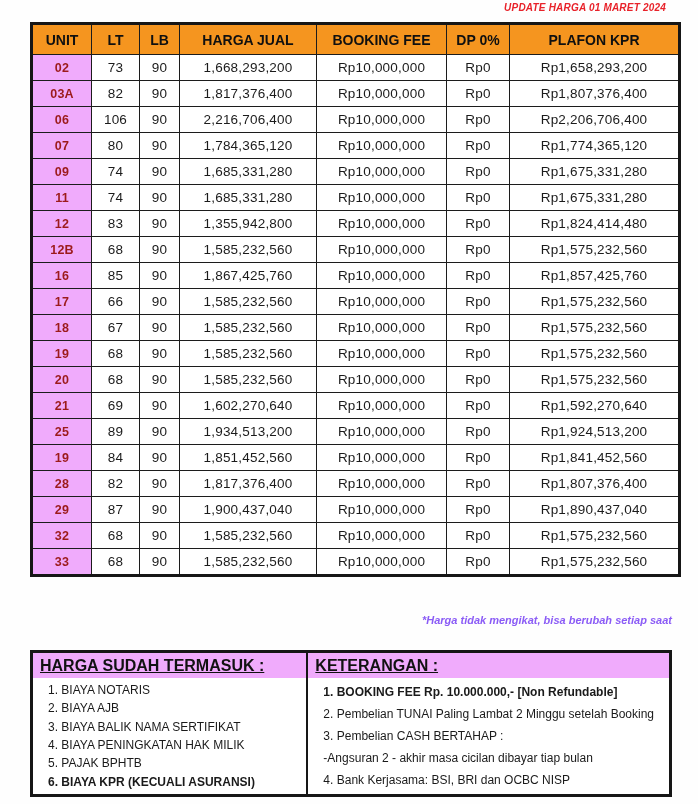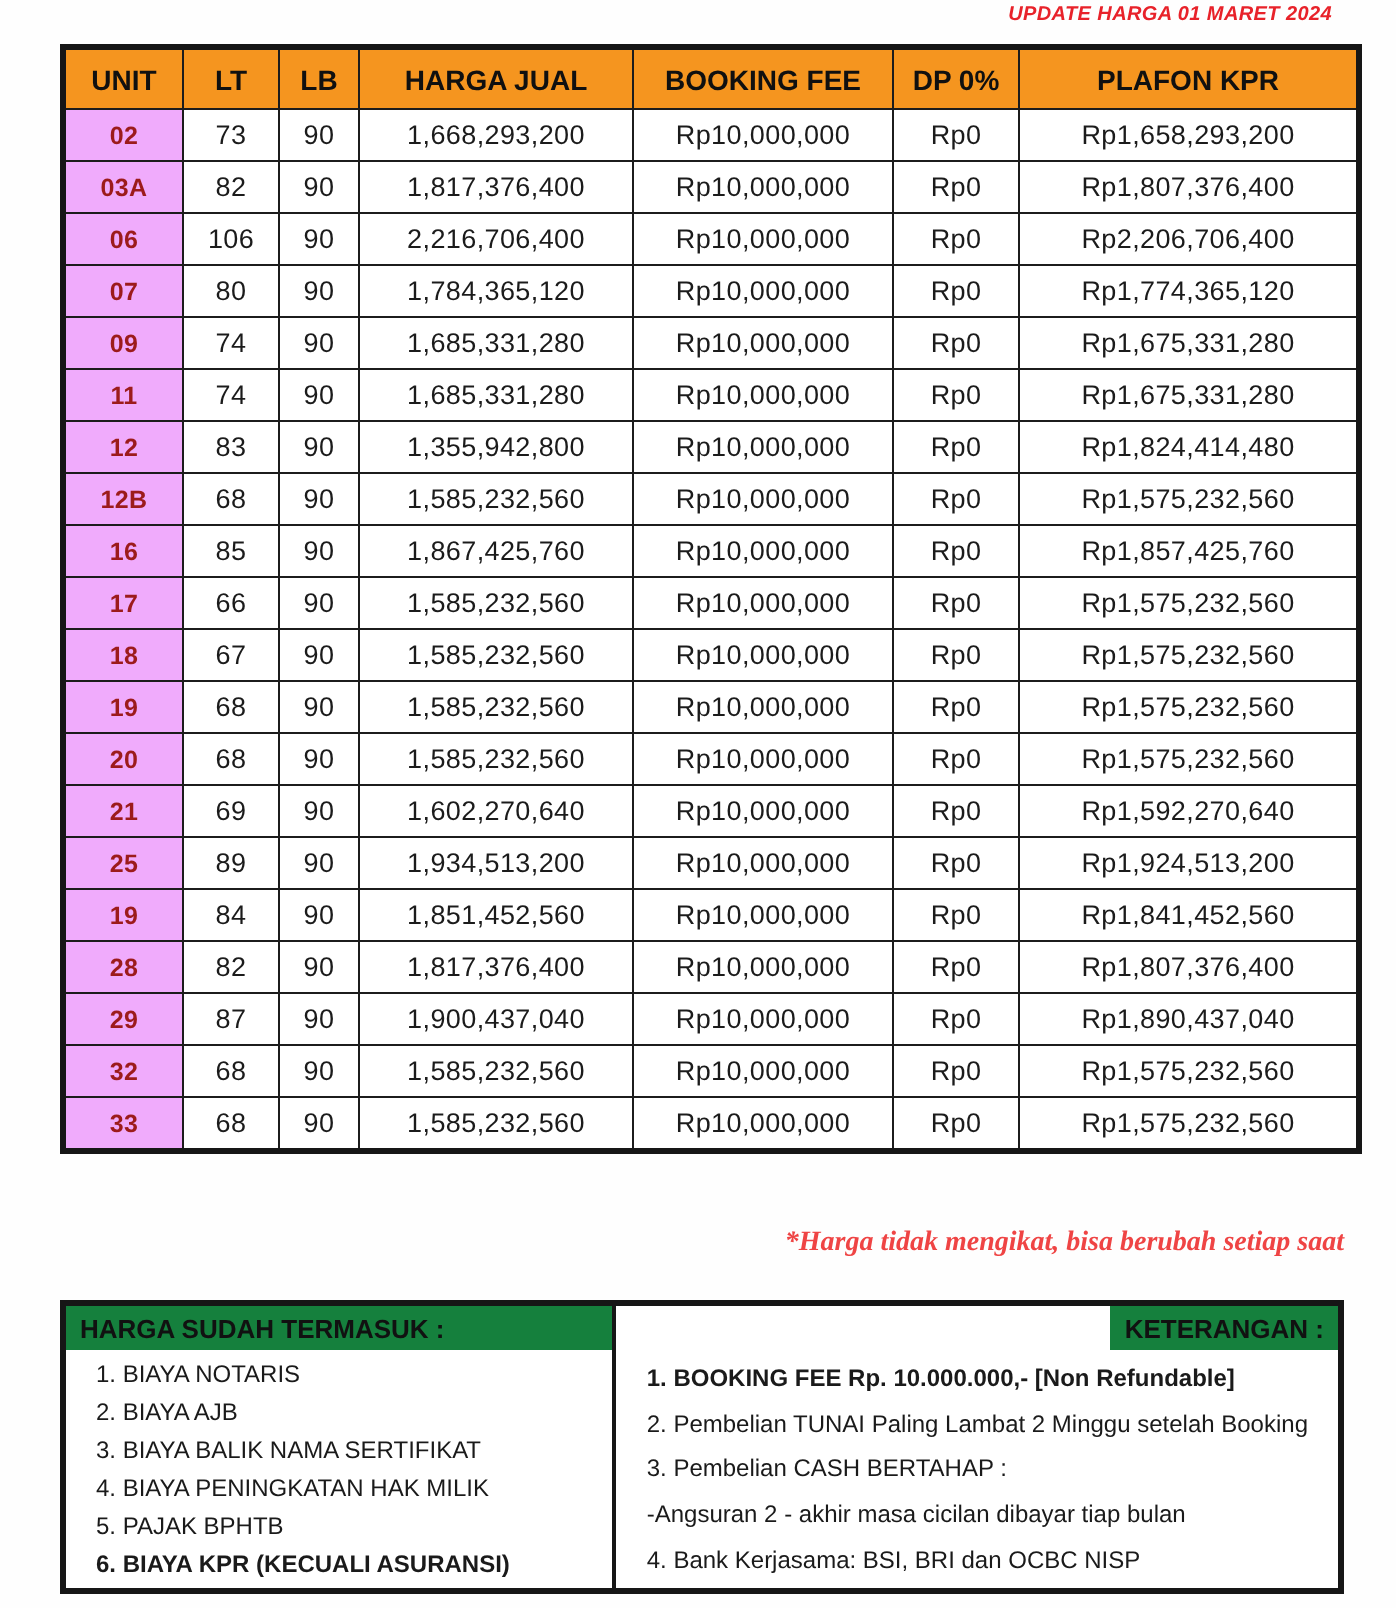--- a/index.html
+++ b/index.html
@@ -24,32 +24,32 @@
   }
   table.price td {
     background:#ffffff; color:#1b1b1b; font-size:13.5px;
     height:25px; padding:0 2px; letter-spacing:.2px;
   }
   table.price td.unit {
     background:#f0abfc; color:#9c1b1b; font-weight:bold; font-size:12.5px;
   }
   .footnote {
     position:absolute; top:614px; right:26px;
-    font-style:italic; font-weight:bold; font-size:14px; color:#ef4444;font-family:Liberation Serif, serif;
+    font-style:italic; font-weight:bold; font-size:11px; color:#8b5cf6;
   }
   .info-box {
     position:absolute; left:30px; top:650px; width:642px; height:147px;
     border:3px solid #161616; box-sizing:border-box; display:flex; background:#fff;
   }
   .pane { display:flex; flex-direction:column; box-sizing:border-box; }
   .pane.left  { width:283px; border-right:2px solid #161616; }
-  .pane.right { flex:1;align-items:flex-end; }
+  .pane.right { flex:1; }
   .pane-header {
-    background:#15803d; color:#111; font-weight:bold; font-size:13px;
-    padding:4px 7px 3px 7px; flex:0 0 auto;
+    background:#f0abfc; color:#111; font-weight:bold; font-size:16px;
+    padding:4px 7px 3px 7px; flex:0 0 auto;text-decoration:underline;
   }
   .pane-list {
     flex:1; display:flex; flex-direction:column; justify-content:space-around;
     padding:3px 15px;
   }
   .pane-item { font-size:12px; color:#1a1a1a; line-height:18px; white-space:nowrap; }
   .pane-item.bold { font-weight:bold; }
 </style>
 </head>
 <body>

